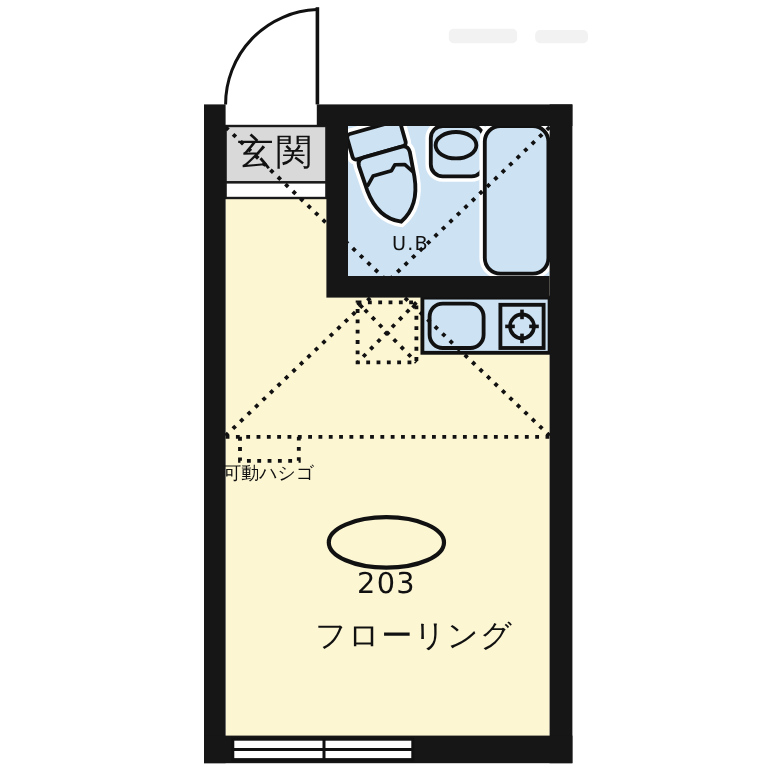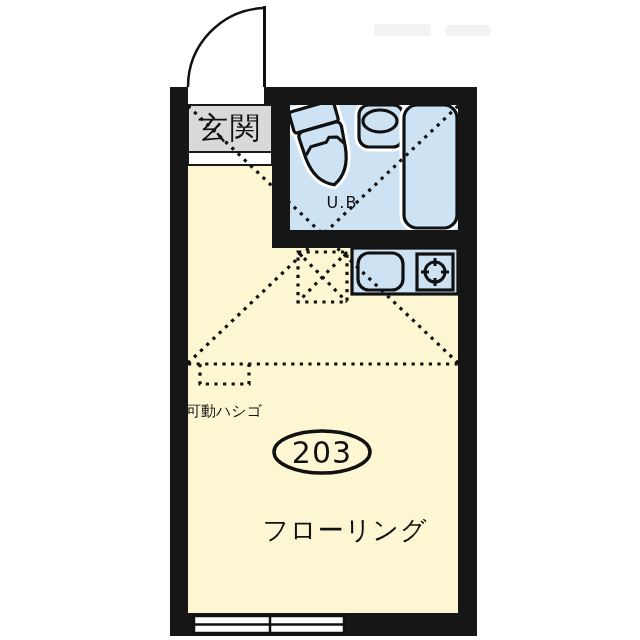--- a/index.html
+++ b/index.html
@@ -20,24 +20,24 @@
   .dash{stroke:var(--ink);stroke-width:3.2;stroke-dasharray:3.2 5.4;fill:none;}
   .win{fill:#ffffff;stroke:var(--ink);stroke-width:2.5;}
   .winline{stroke:var(--ink);stroke-width:2.5;}
   .wm{fill:var(--watermark);}
   .lbl{
     position:absolute;transform:translate(-50%,-50%);
     color:#111;white-space:nowrap;line-height:1;
   }
   .lbl-entrance{font-size:30px;letter-spacing:2px;}
   .lbl-ub{font-size:16px;letter-spacing:1px;}
-  .lbl-roomnum{font-size:30px;letter-spacing:1px;}
+  .lbl-roomnum{font-size:24px;letter-spacing:1px;margin-top:33px;}
   .lbl-roomname{font-size:40px;}
   .lbl-flooring{font-size:26px;letter-spacing:1px;margin-left:20px;}
-  .lbl-ladder{font-size:15px;transform:translate(0,-50%);margin-top:16px;}
+  .lbl-ladder{font-size:15px;transform:translate(0,-50%);}
 </style>
 </head>
 <body>
 
 <div class="stage">
   <svg width="640" height="640" viewBox="0 0 640 640">
 
     <rect x="0" y="0" width="640" height="640" fill="#ffffff"></rect>
 
     <g>

